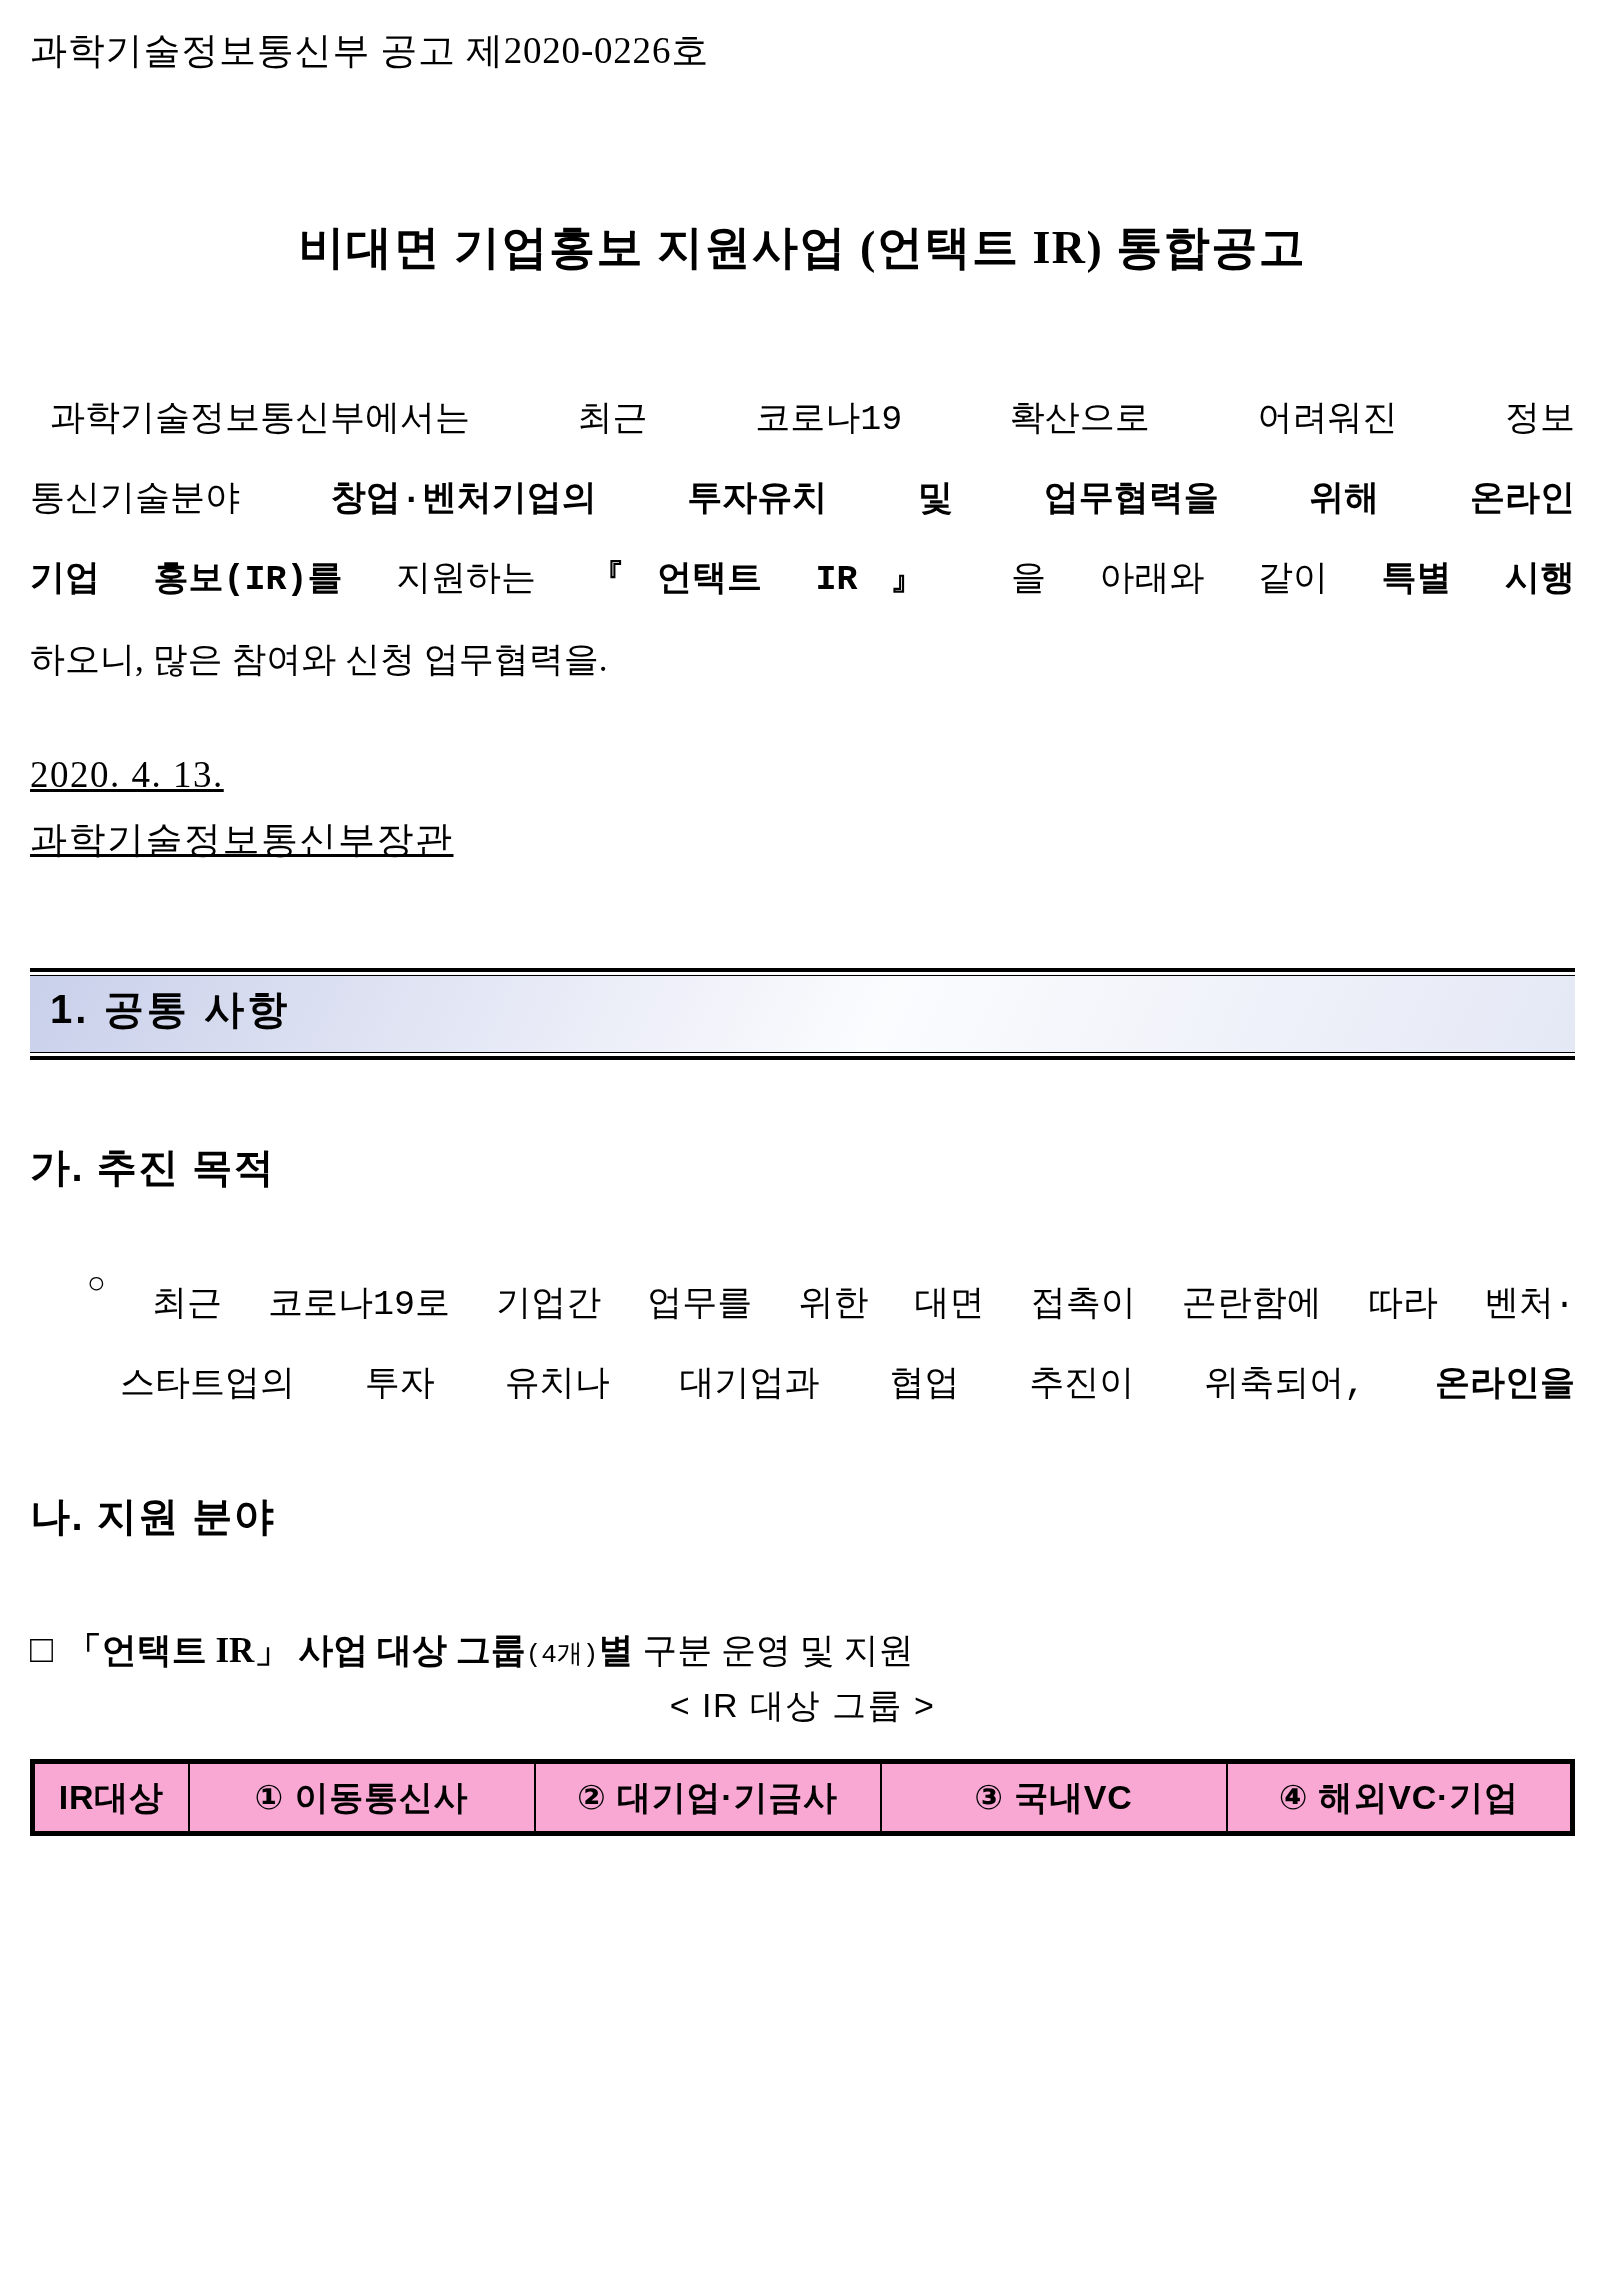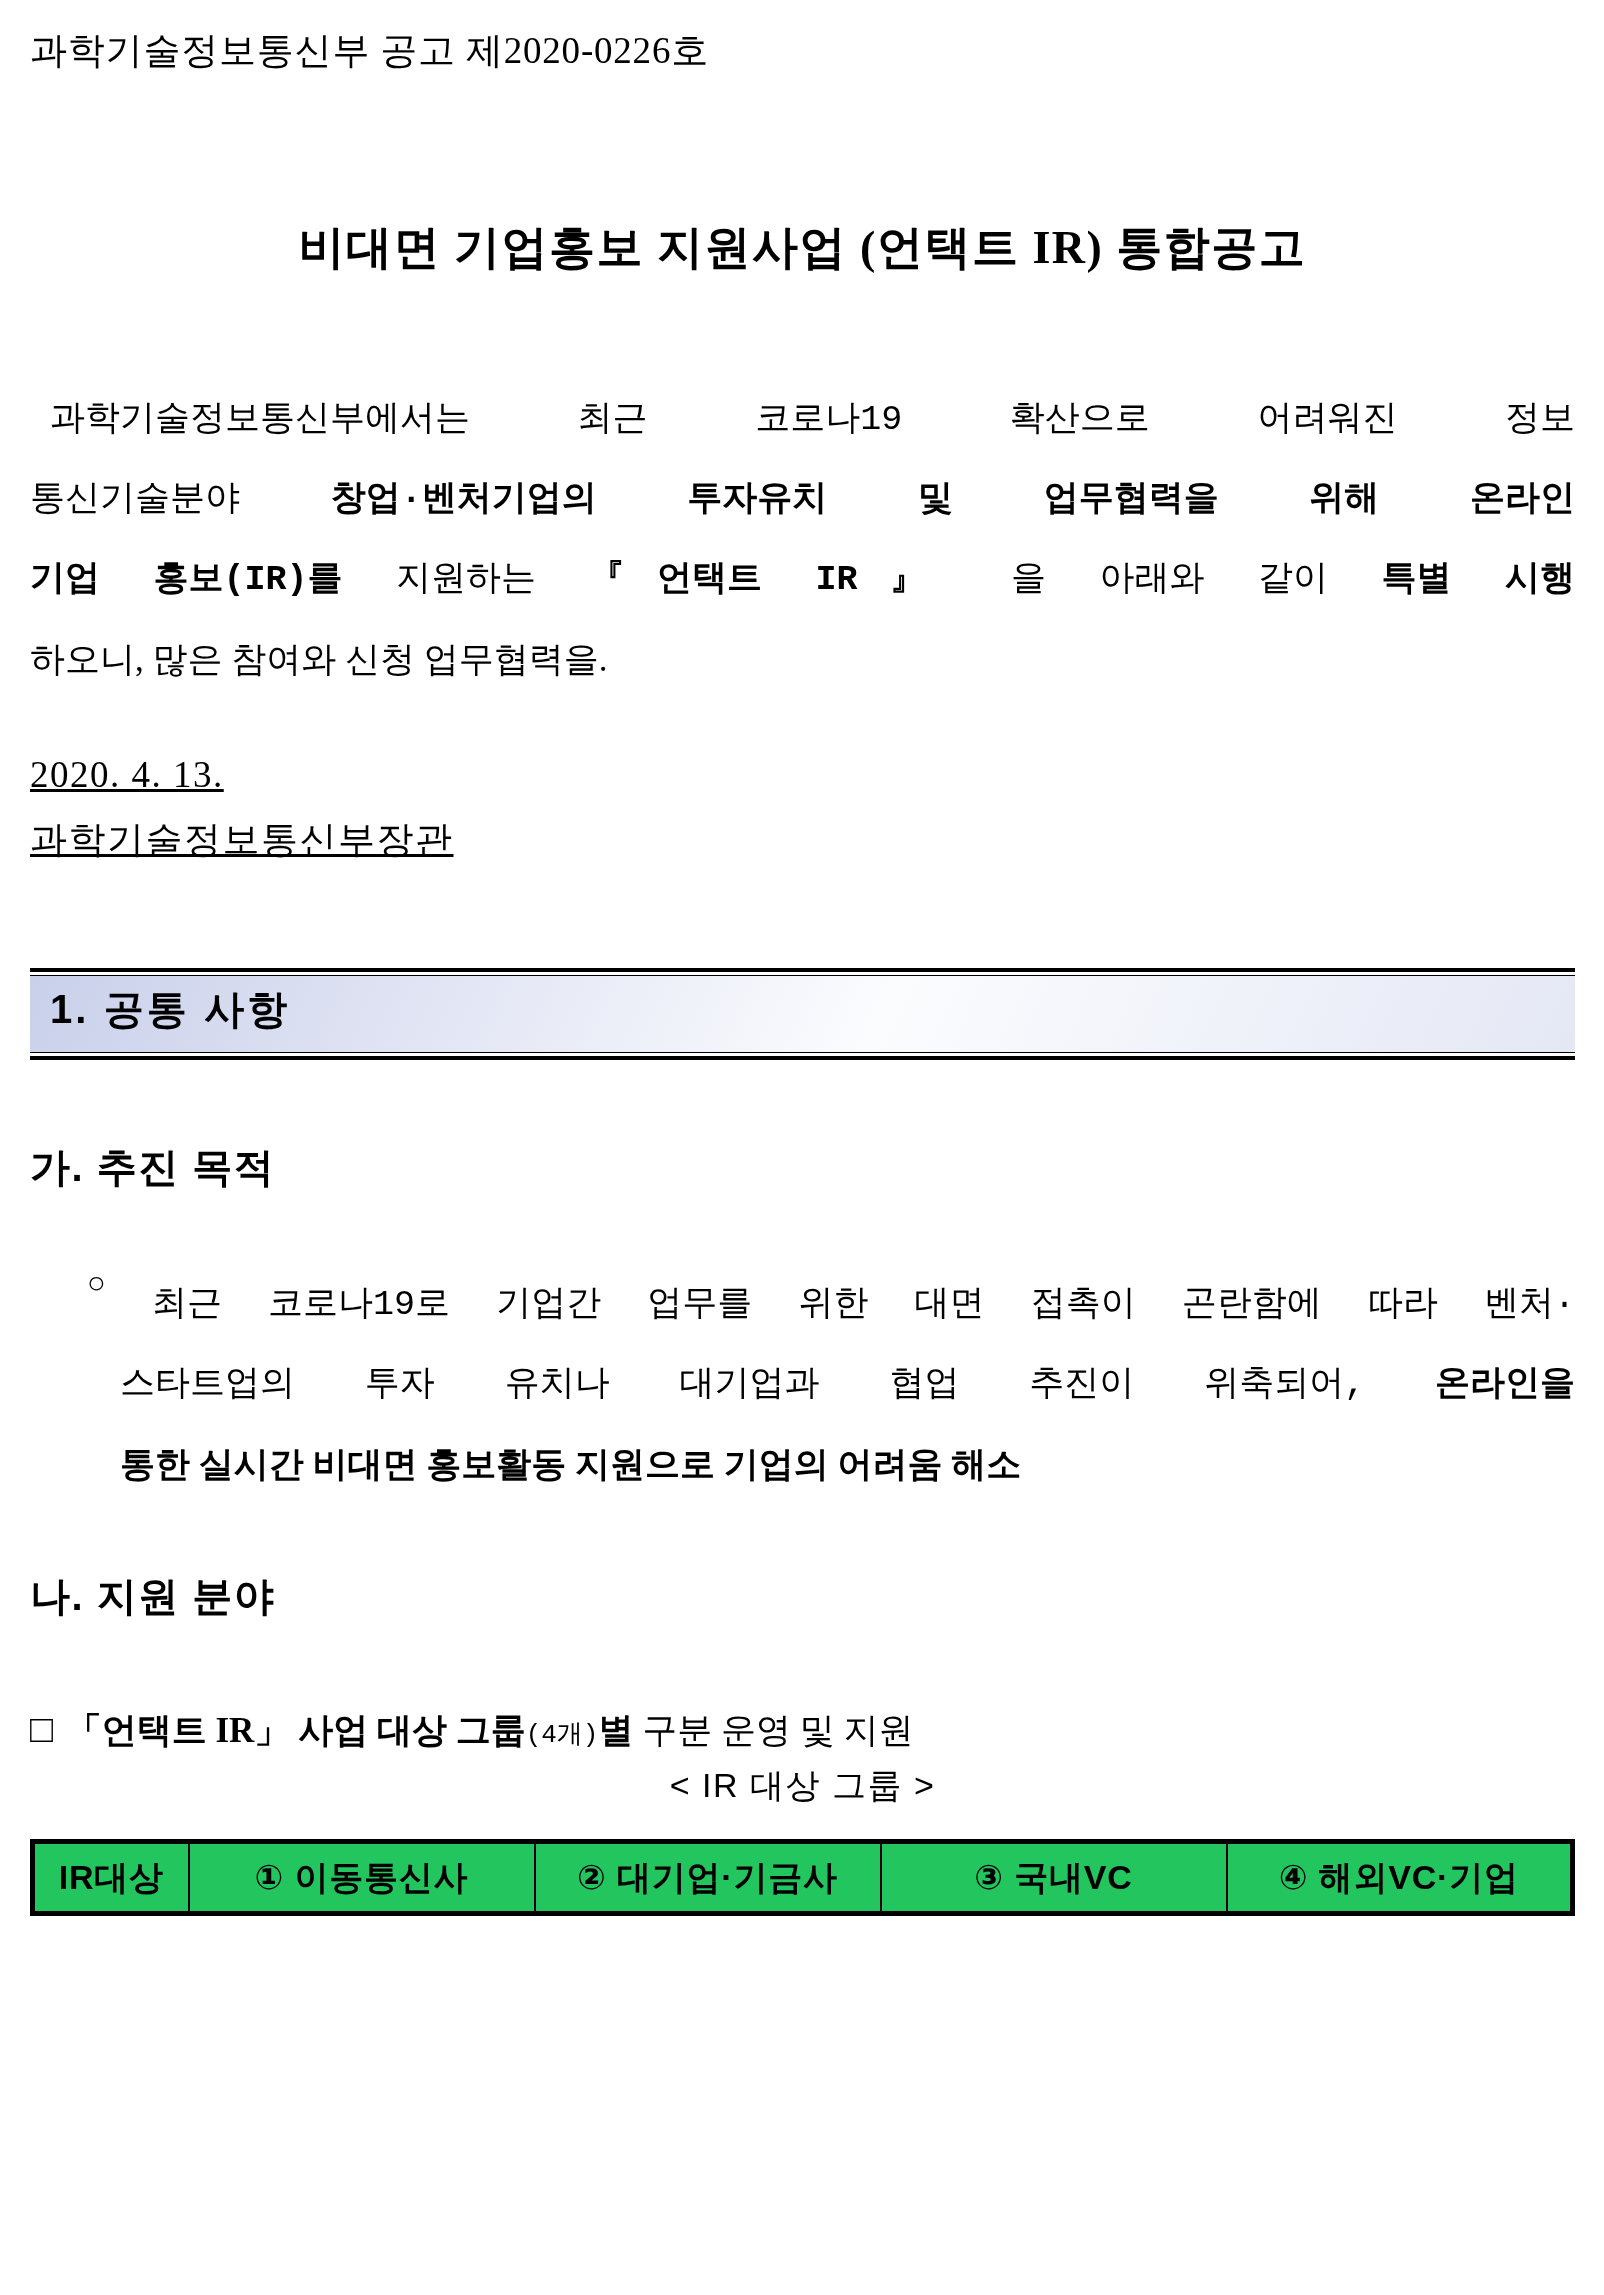--- a/index.html
+++ b/index.html
@@ -43,21 +43,21 @@
 
   .boxline { margin-top:79px; font-size:35px; line-height:58px; }
   .boxline .marker { font-size:38px; margin-right:13.8px; }
 
   .caption { text-align:center; font-size:34px; font-weight:normal; line-height:43px; letter-spacing:1.5px; }
 
   .irtable { width:100%; margin-top:32px; border-collapse:collapse; border:5.3px solid #000; table-layout:fixed; }
   .irtable col.c0 { width:156px; }
   .irtable th, .irtable td { border:2.3px solid #000; }
   .irtable th {
-    background:#22c55e; font-size:34px; font-weight:bold;
+    background:#f9a8d4; font-size:34px; font-weight:bold;
     line-height:44px; padding:11.5px 3.1px; text-align:center; letter-spacing:0.8px;
   }
   .irtable td { height:229px; vertical-align:middle; font-size:32px; line-height:50px; padding:0 13.8px; text-align:justify; }
   .irtable td.lbl {
     background:#fffbdc; text-align:center; font-weight:bold; font-size:34px; line-height:47px; padding:0 3.1px;
   }
 </style>
 </head>
 <body>
 
@@ -82,21 +82,20 @@
 <div class="secbar-outer">
   <div class="secbar-inner">1. 공통 사항</div>
 </div>
 
 <div class="hsub h-ga">가. 추진 목적</div>
 
 <div class="bullet">
   <span class="marker">○</span>
   <div class="tline fill first"><span>최근 코로나19로 기업간 업무를 위한 대면 접촉이 곤란함에 따라 벤처·</span></div>
   <div class="tline fill"><span>스타트업의 투자 유치나 대기업과 협업 추진이 위축되어, </span><span class="b">온라인을</span></div>
-  <div class="tline"><span class="b">통한 실시간 비대면 홍보활동 지원으로 기업의 어려움 해소</span></div>
 </div>
 
 <div class="hsub h-na">나. 지원 분야</div>
 
 <div class="boxline">
   <span class="marker">□</span><span class="b">「언택트 IR」</span><span class="b"> 사업 대상 그룹</span><span class="small">(4개)</span><span class="b">별</span><span> 구분 운영 및 지원</span>
 </div>
 
 <div class="caption">&lt; IR 대상 그룹 &gt;</div>
 

